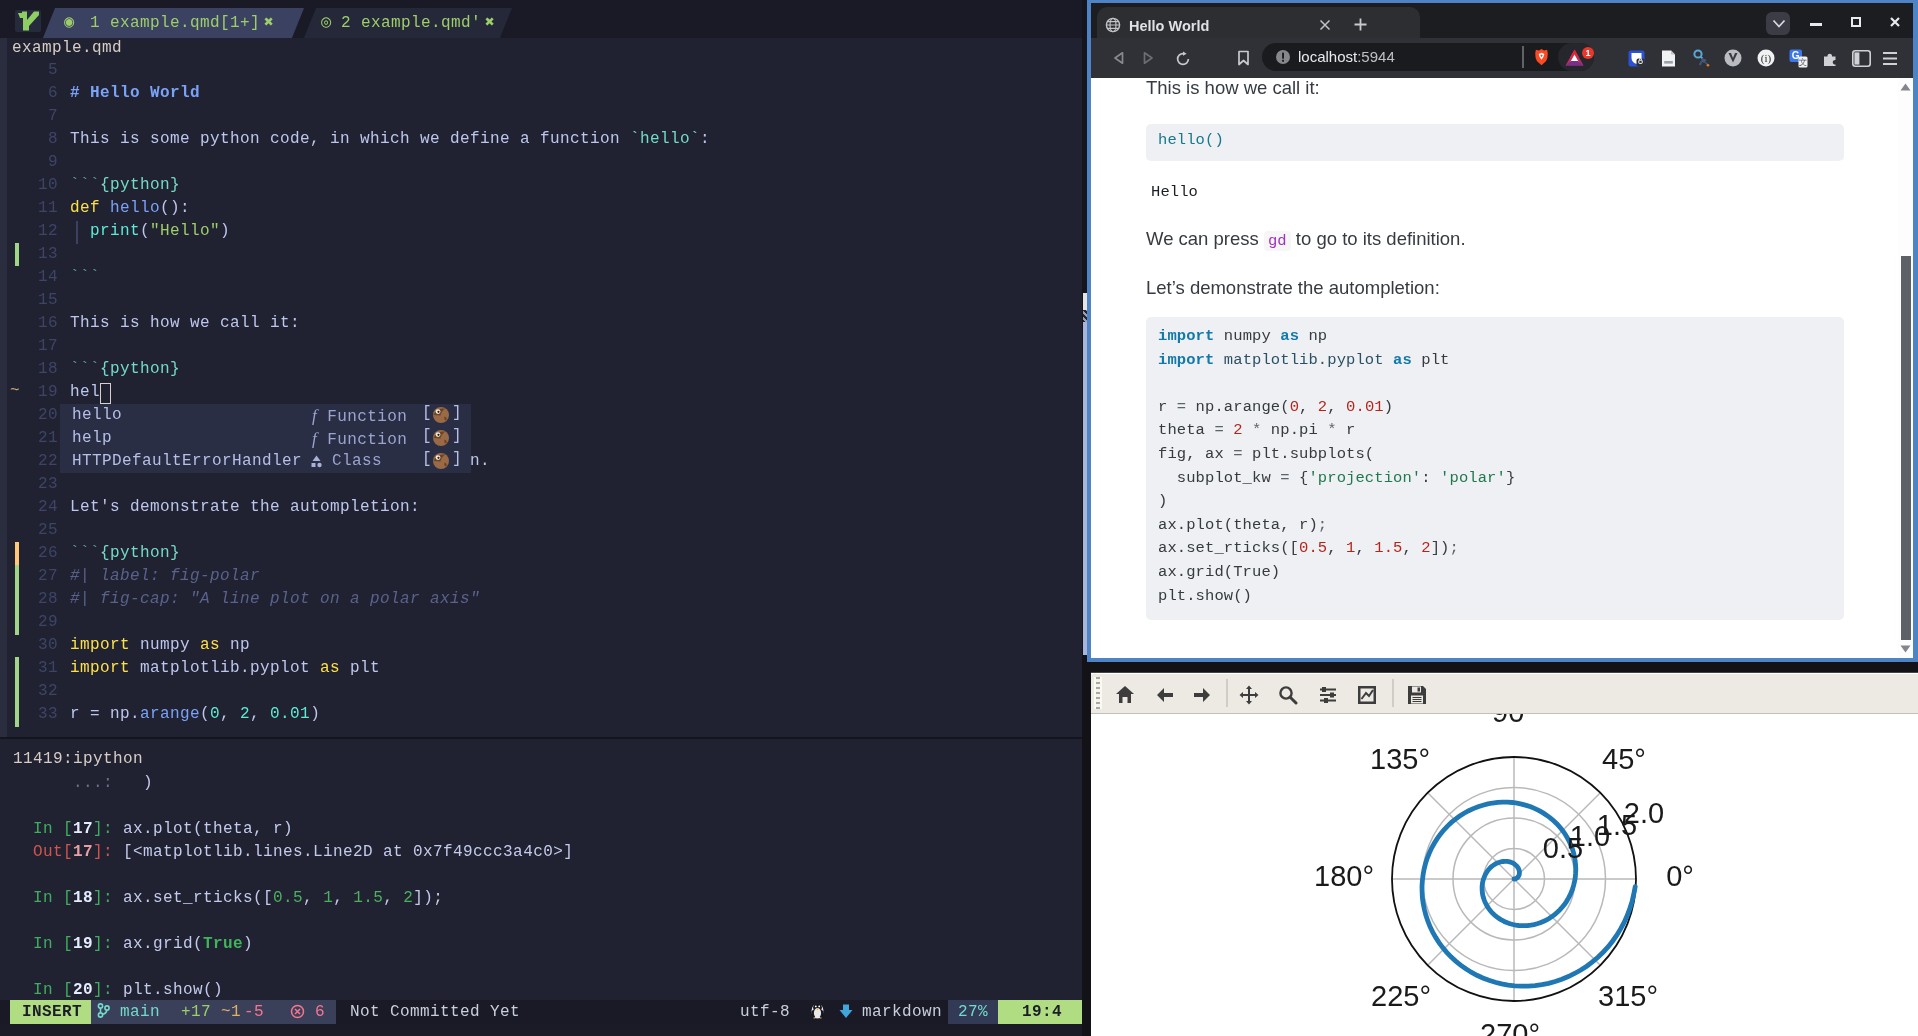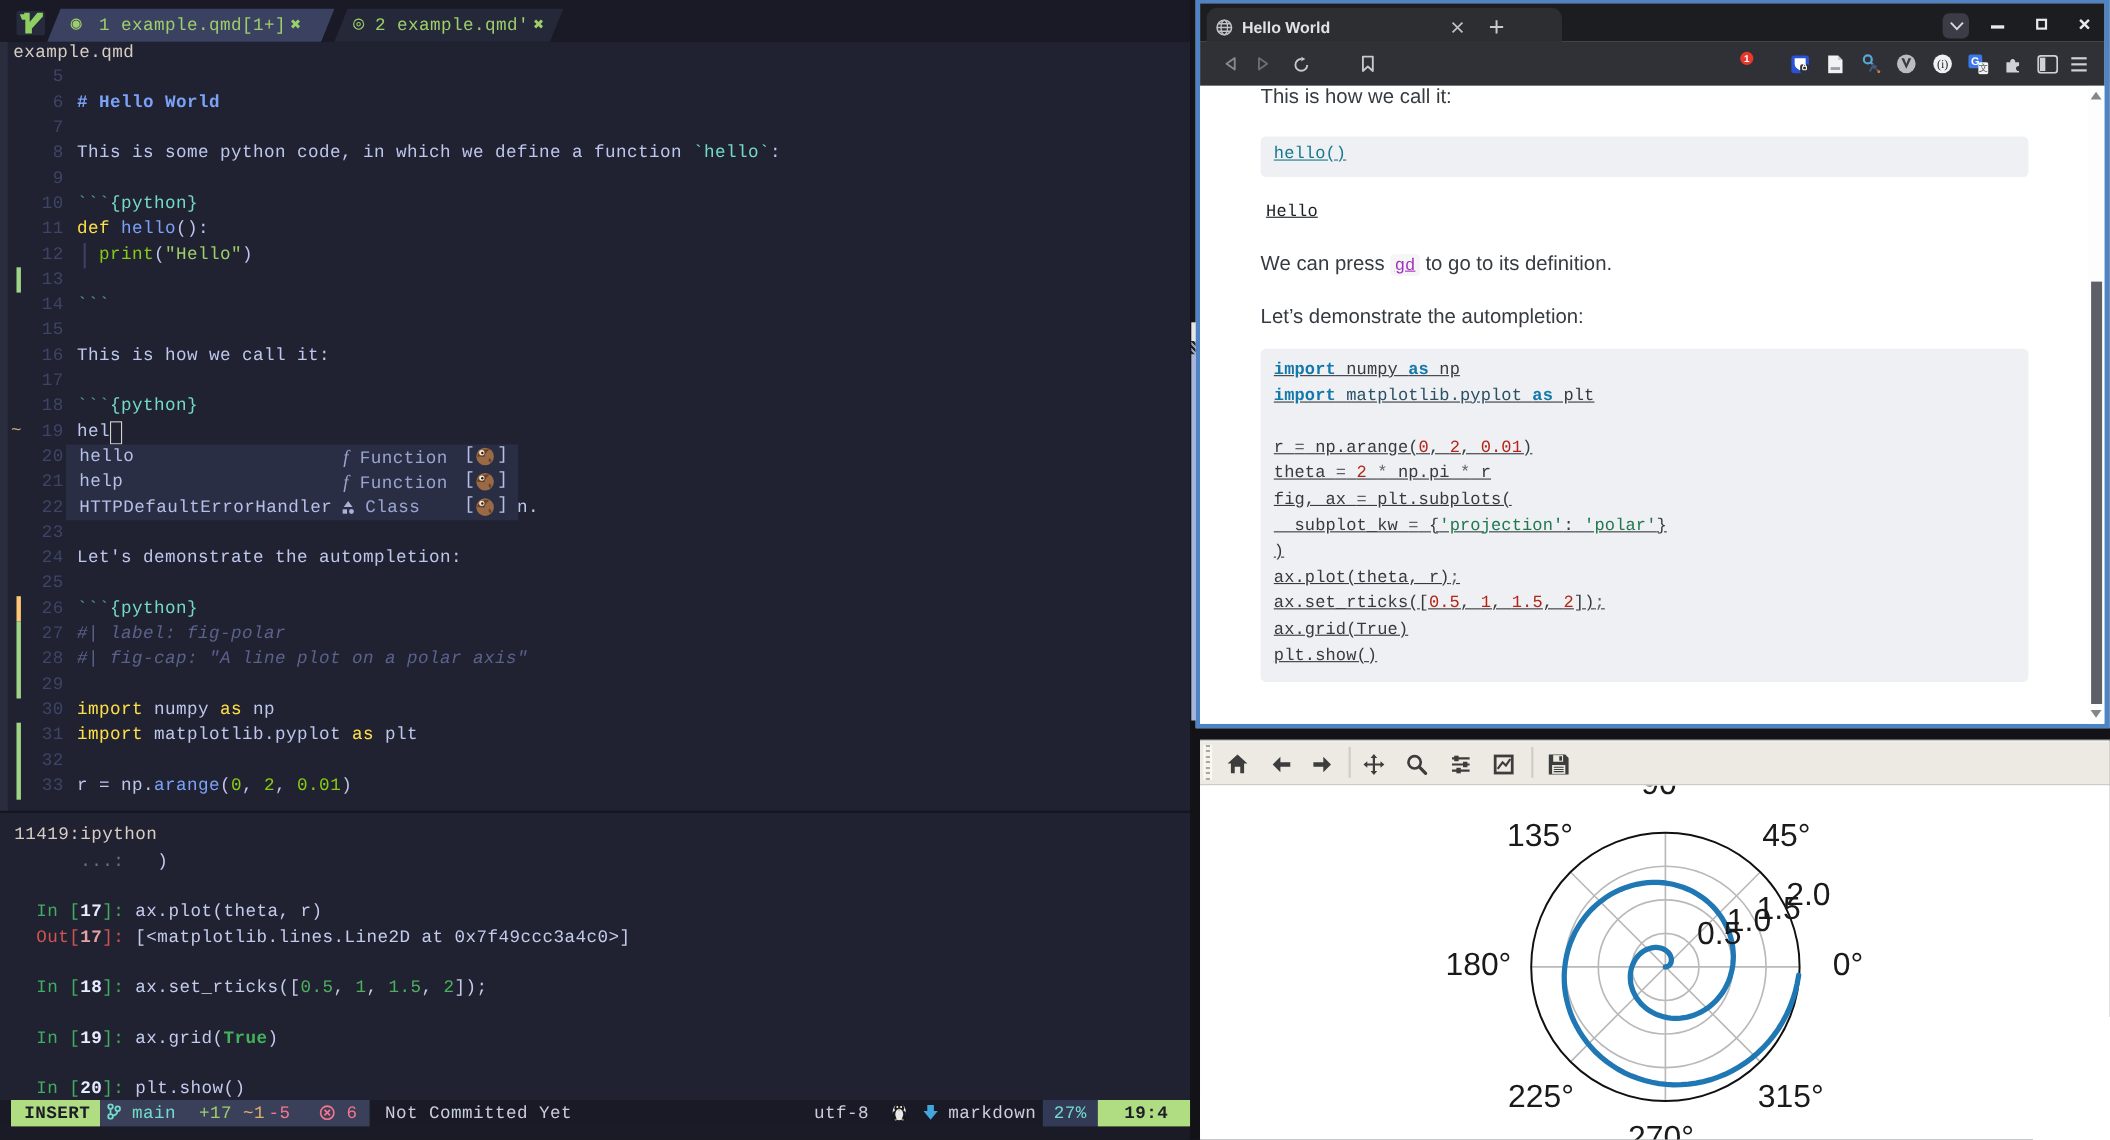--- a/index.html
+++ b/index.html
@@ -14,21 +14,21 @@
 #vimlogo{position:absolute;left:15px;top:10px;width:26px;height:22px;background:#262a3d;border-radius:2px;color:#8fce63;text-align:center;font-weight:bold;font-size:15px;line-height:22px;font-family:"Liberation Sans",sans-serif;}
 #winbar1{position:absolute;left:12px;top:38px;height:20px;line-height:20px;color:#d8cdc5;font-family:"Liberation Mono",monospace;font-size:16px;letter-spacing:0.4px;}
 #lstrip{position:absolute;left:0;top:38px;width:7px;height:700px;background:#2a2d3d;}
 #gutter{left:36px;top:59px;width:22px;text-align:right;color:#3d4466;}
 #buf{left:70px;top:59px;color:#bdc6ec;}
 .cm{color:#5a628c;font-style:italic;}
 .teal{color:#73daca;}.teald{color:#569e98;}
 .grn{color:#9ece6a;}
 .blu{color:#7aa2f7;}
 .pur{color:#fde047;}
-.org{color:#84cc16;margin-top:48px;}
+.org{color:#5eead4;margin-top:48px;}
 .sign{position:absolute;left:15px;width:4px;}
 .sgn-g{background:#a0d588;}
 .sgn-o{background:#ffc777;}
 #cursor19{position:absolute;left:100px;top:383px;width:9px;height:19px;border:1.5px solid #d5d2cd;}
 #pum{position:absolute;left:60px;top:404px;width:411px;height:69px;background:#2a2e45;}
 .pumrow{position:absolute;left:0;padding-left:12px;width:399px;height:23px;line-height:23px;font-family:"Liberation Mono",monospace;font-size:16px;letter-spacing:0.4px;color:#b6bfe6;}
 .pummeta{color:#9aa5cf;}
 #sep1{position:absolute;left:0;top:737px;width:1082px;height:2px;background:#14151e;}
 #winbar2{position:absolute;left:13px;top:748px;height:22px;line-height:22px;color:#d8cdc5;font-family:"Liberation Mono",monospace;font-size:16px;letter-spacing:0.4px;}
 #term{left:13px;top:772px;color:#c3cbec;}
@@ -47,21 +47,21 @@
 #browser{position:absolute;left:1087px;top:0;width:822px;height:655px;border:4px solid #4e84c6;border-top-width:3px;border-right-width:5px;background:#ffffff;}
 #btabstrip{position:absolute;left:0;top:0;width:822px;height:35px;background:#1c1d21;}
 #btab{position:absolute;left:6px;top:4px;width:323px;height:31px;background:#2d2e32;border-radius:10px 10px 0 0;}
 #btoolbar{position:absolute;left:0;top:35px;width:822px;height:40px;background:#303136;}
 #burl{position:absolute;left:171px;top:5px;width:332px;height:28px;background:#1a1b1f;border-radius:14px;}
 .bico{position:absolute;}
 
 #bcontent{position:absolute;left:0;top:75px;width:822px;height:580px;background:#fff;overflow:hidden;}
 .qp{position:absolute;font-size:18.5px;color:#363b41;white-space:nowrap;}
 .qcode{position:absolute;background:#eef0f3;border-radius:5px;}
-.qmono{font-family:"Liberation Mono",monospace;font-size:15.5px;letter-spacing:0.1px;text-decoration:underline;}
+.qmono{font-family:"Liberation Mono",monospace;font-size:15.5px;letter-spacing:0.1px;}
 .kw{color:#1379ab;font-weight:bold;}
 .mod{color:#2b5064;}
 .num{color:#b42419;}
 .str{color:#20794d;}
 .op{color:#5b646b;}
 #bscroll{position:absolute;right:0;top:0;width:15px;height:580px;background:#fdfdfd;}
 
 #mpl{position:absolute;left:1091px;top:672px;width:827px;height:364px;background:#ffffff;border-top:1px solid #454545;}
 #mpltb{position:absolute;left:0;top:1px;width:827px;height:39px;background:#edeae4;border-bottom:1px solid #c2bfb8;}
 #mplcanvas{position:absolute;left:0;top:41px;width:827px;height:323px;background:#fff;overflow:hidden;}
@@ -287,20 +287,42 @@
   <svg class="bico" style="left:51px;top:13px;" width="13" height="14" viewBox="0 0 13 14">
         <path d="M2.5 1.8 L10 7 L2.5 12.2 Z" fill="none" stroke="#6b6d72" stroke-width="1.7" stroke-linejoin="round"></path>
       </svg>
   <svg class="bico" style="left:84px;top:13px;" width="16" height="16" viewBox="0 0 17 17">
         <path d="M14.2 8.5 A5.7 5.7 0 1 1 8.5 2.8" fill="none" stroke="#c7c9cc" stroke-width="1.8"></path>
         <path d="M8.5 0.6 L12.4 2.8 L8.5 5 Z" fill="#c7c9cc"></path>
       </svg>
   <svg class="bico" style="left:146px;top:12px;" width="13" height="16" viewBox="0 0 13 16">
         <path d="M2 1.5 L11 1.5 L11 14.5 L6.5 10.5 L2 14.5 Z" fill="none" stroke="#c7c9cc" stroke-width="1.7" stroke-linejoin="round"></path>
       </svg>
+  <div id="burl">
+    <svg class="bico" style="left:13px;top:6px;" width="16" height="16" viewBox="0 0 16 16">
+          <circle cx="8" cy="8" r="7" fill="#85878b"></circle>
+          <rect x="7.1" y="3.6" width="1.9" height="6" fill="#1a1b1f"></rect>
+          <rect x="7.1" y="10.8" width="1.9" height="1.9" fill="#1a1b1f"></rect>
+        </svg>
+    <span class="bico" style="left:36px;top:5px;font-size:15px;color:#e8eaed;">localhost<span style="color:#bdc1c6;">:5944</span></span>
+    <div class="bico" style="left:296px;top:0px;width:36px;height:28px;background:#26272c;border-radius:14px;"></div>
+    <div class="bico" style="left:260px;top:3px;width:2px;height:22px;background:#5f6368;"></div>
+    <svg class="bico" style="left:272px;top:5px;" width="15" height="18" viewBox="0 0 24 28">
+          <path d="M12 1 L16 3.5 L21 2.5 L22 8 L21.5 15 Q20.5 20 16 23.5 L12 27 L8 23.5 Q3.5 20 2.5 15 L2 8 L3 2.5 L8 3.5 Z" fill="#fb4b24"></path>
+          <path d="M12 7 L16.5 9 L15 14 L12 18.5 L9 14 L7.5 9 Z" fill="#fff"></path>
+          <path d="M12 10 L14 11 L12 14.5 L10 11 Z" fill="#fb4b24"></path>
+        </svg>
+    <svg class="bico" style="left:303px;top:6px;" width="19" height="17" viewBox="0 0 19 17">
+          <path d="M9.5 0.5 L18.5 16.5 L0.5 16.5 Z" fill="#b3305c"></path>
+          <path d="M9.5 0.5 L14 8.5 L5 8.5 Z" fill="#e0263c"></path>
+          <path d="M9.5 5.5 L14.5 14.5 L4.5 14.5 Z" fill="#fff"></path>
+          <path d="M0.5 16.5 L18.5 16.5 L13 12 L6 12 Z" fill="#7b2d8e"></path>
+        </svg>
+
+  </div>
   <div class="bico" style="left:491px;top:9px;width:12px;height:12px;background:#e8382b;border-radius:50%;color:#fff;font-size:9px;font-weight:bold;text-align:center;line-height:12px;">1</div>
   <svg class="bico" style="left:537px;top:12px;" width="17" height="17" viewBox="0 0 17 17">
         <rect x="0.5" y="0.5" width="16" height="16" rx="2.5" fill="#2b52d6"></rect>
         <path d="M8.5 3 L13.5 3 L13.5 8 Q13.5 12 8.5 14 Q3.5 12 3.5 8 L3.5 3 Z" fill="#fff"></path>
         <rect x="8.5" y="8.5" width="8" height="8" rx="2" fill="#2f3035"></rect>
         <rect x="10.8" y="10.2" width="3.4" height="3.2" rx="0.6" fill="none" stroke="#fff" stroke-width="1"></rect>
         <path d="M11.5 10.2 L11.5 9.4 A1 1 0 0 1 13.5 9.4 L13.5 10.2" fill="none" stroke="#fff" stroke-width="1"></path>
       </svg>
   <svg class="bico" style="left:570px;top:12px;" width="15" height="17" viewBox="0 0 15 17">
         <path d="M1 0.5 L10 0.5 L14 4.5 L14 16.5 L1 16.5 Z" fill="#f1f2f3"></path>

